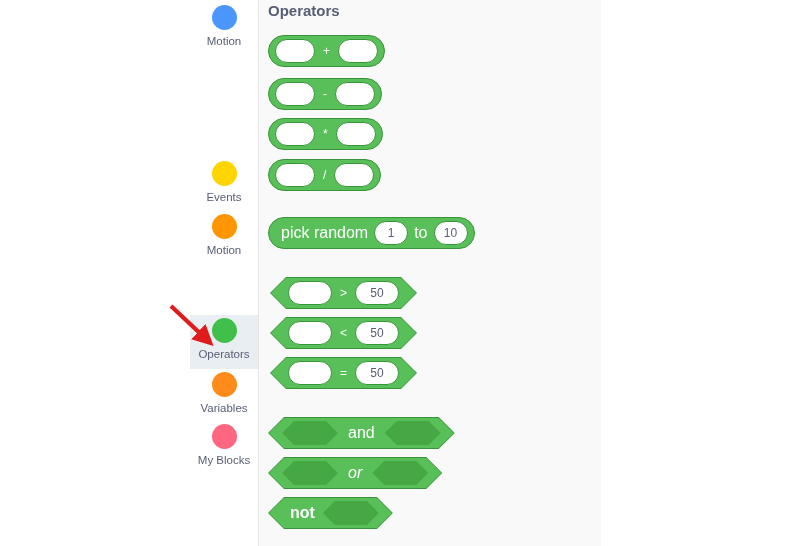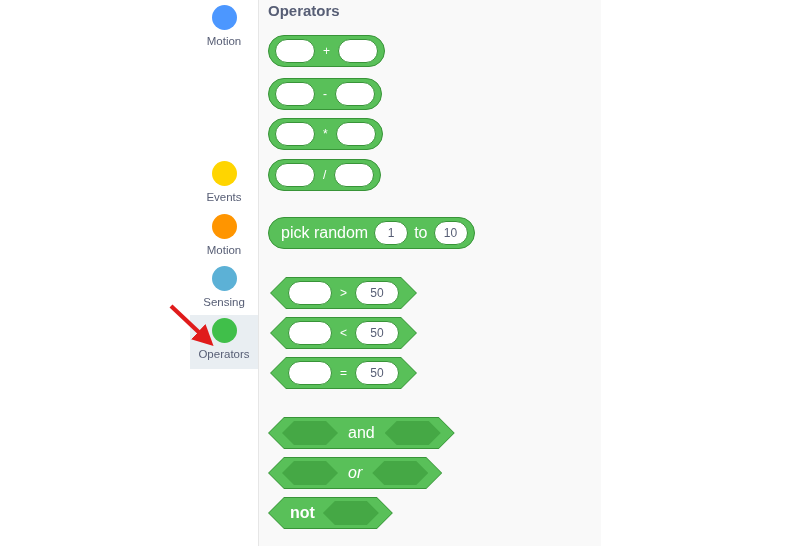--- a/index.html
+++ b/index.html
@@ -190,31 +190,35 @@
   <div class="cat-item" style="top:158px;">
     <span class="cat-dot" style="background:#ffd500;"></span>
     <span class="cat-label">Events</span>
   </div>
 
   <div class="cat-item" style="top:211px;">
     <span class="cat-dot" style="background:#ff9500;"></span>
     <span class="cat-label">Motion</span>
   </div>
 
-  <div class="cat-item" style="top:263px;">
-    <span class="cat-dot" style="background:#5cb1d6;"></span>
-    <span class="cat-label">Sensing</span>
-  </div>
 
   <div class="cat-item selected" style="top:315px;">
     <span class="cat-dot" style="background:#40bf4a;"></span>
     <span class="cat-label">Operators</span>
   </div>
 
-
+  <div class="cat-item" style="top:369px;">
+    <span class="cat-dot" style="background:#ff8c1a;"></span>
+    <span class="cat-label">Variables</span>
+  </div>
+
+  <div class="cat-item" style="top:421px;">
+    <span class="cat-dot" style="background:#ff6680;"></span>
+    <span class="cat-label">My Blocks</span>
+  </div>
 </div>
 
 <div id="palette-title">Operators</div>
 
 <div class="block block-oval" style="left:268px; top:35px;">
   <span class="slot-oval"></span>
   <span class="op-sym">+</span>
   <span class="slot-oval"></span>
 </div>
 

